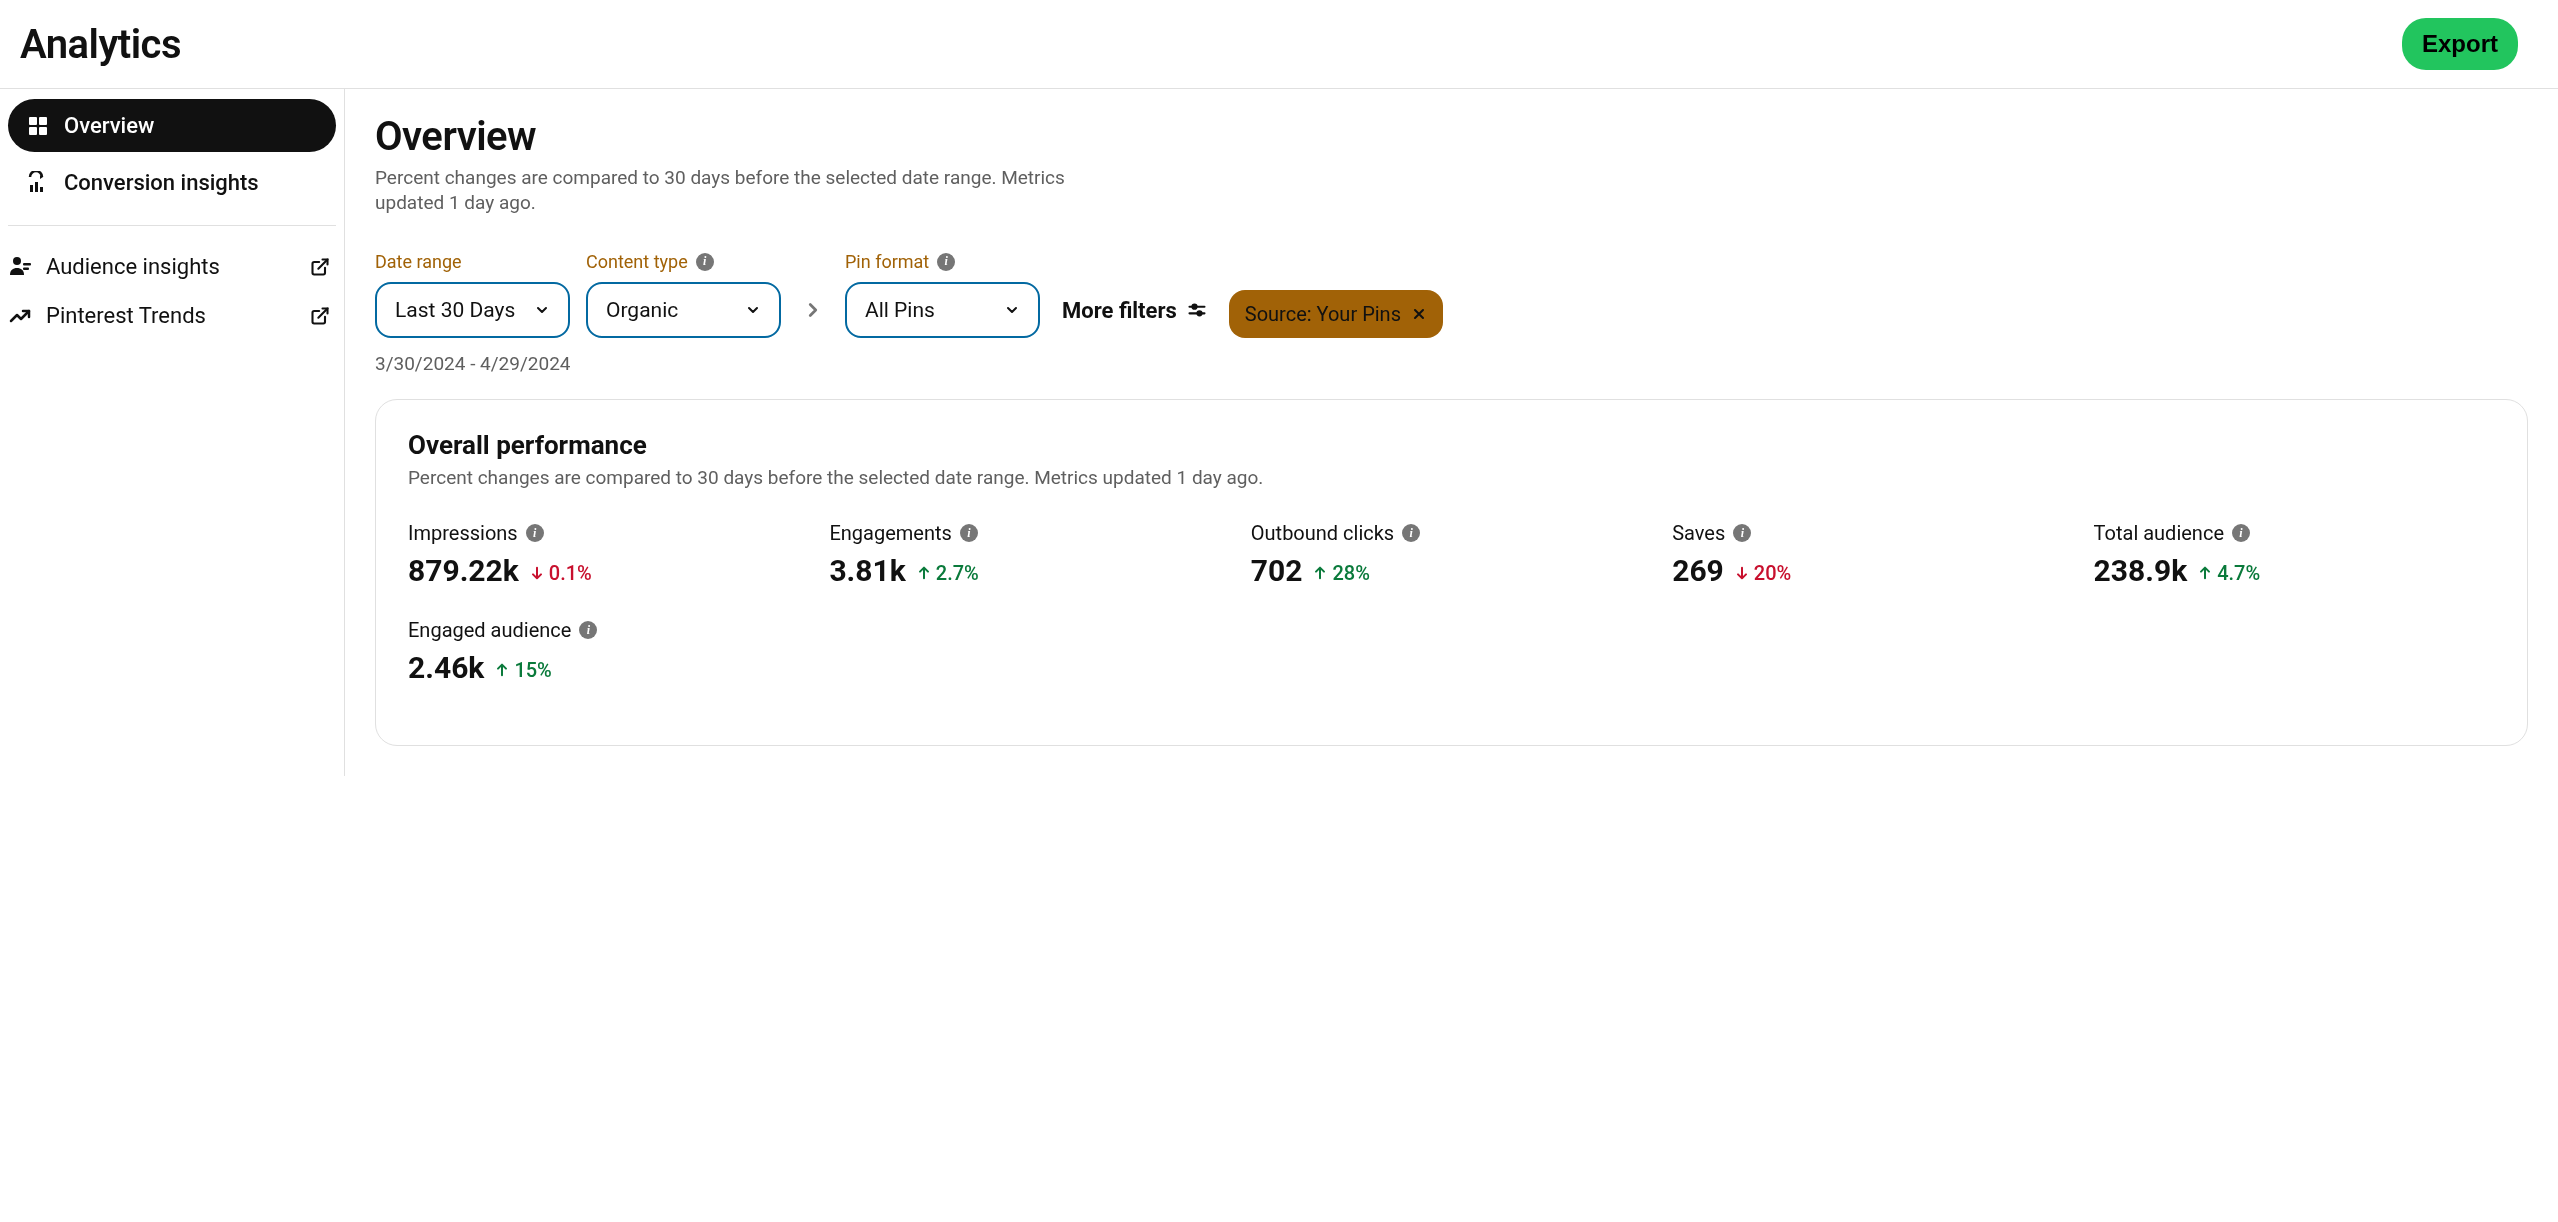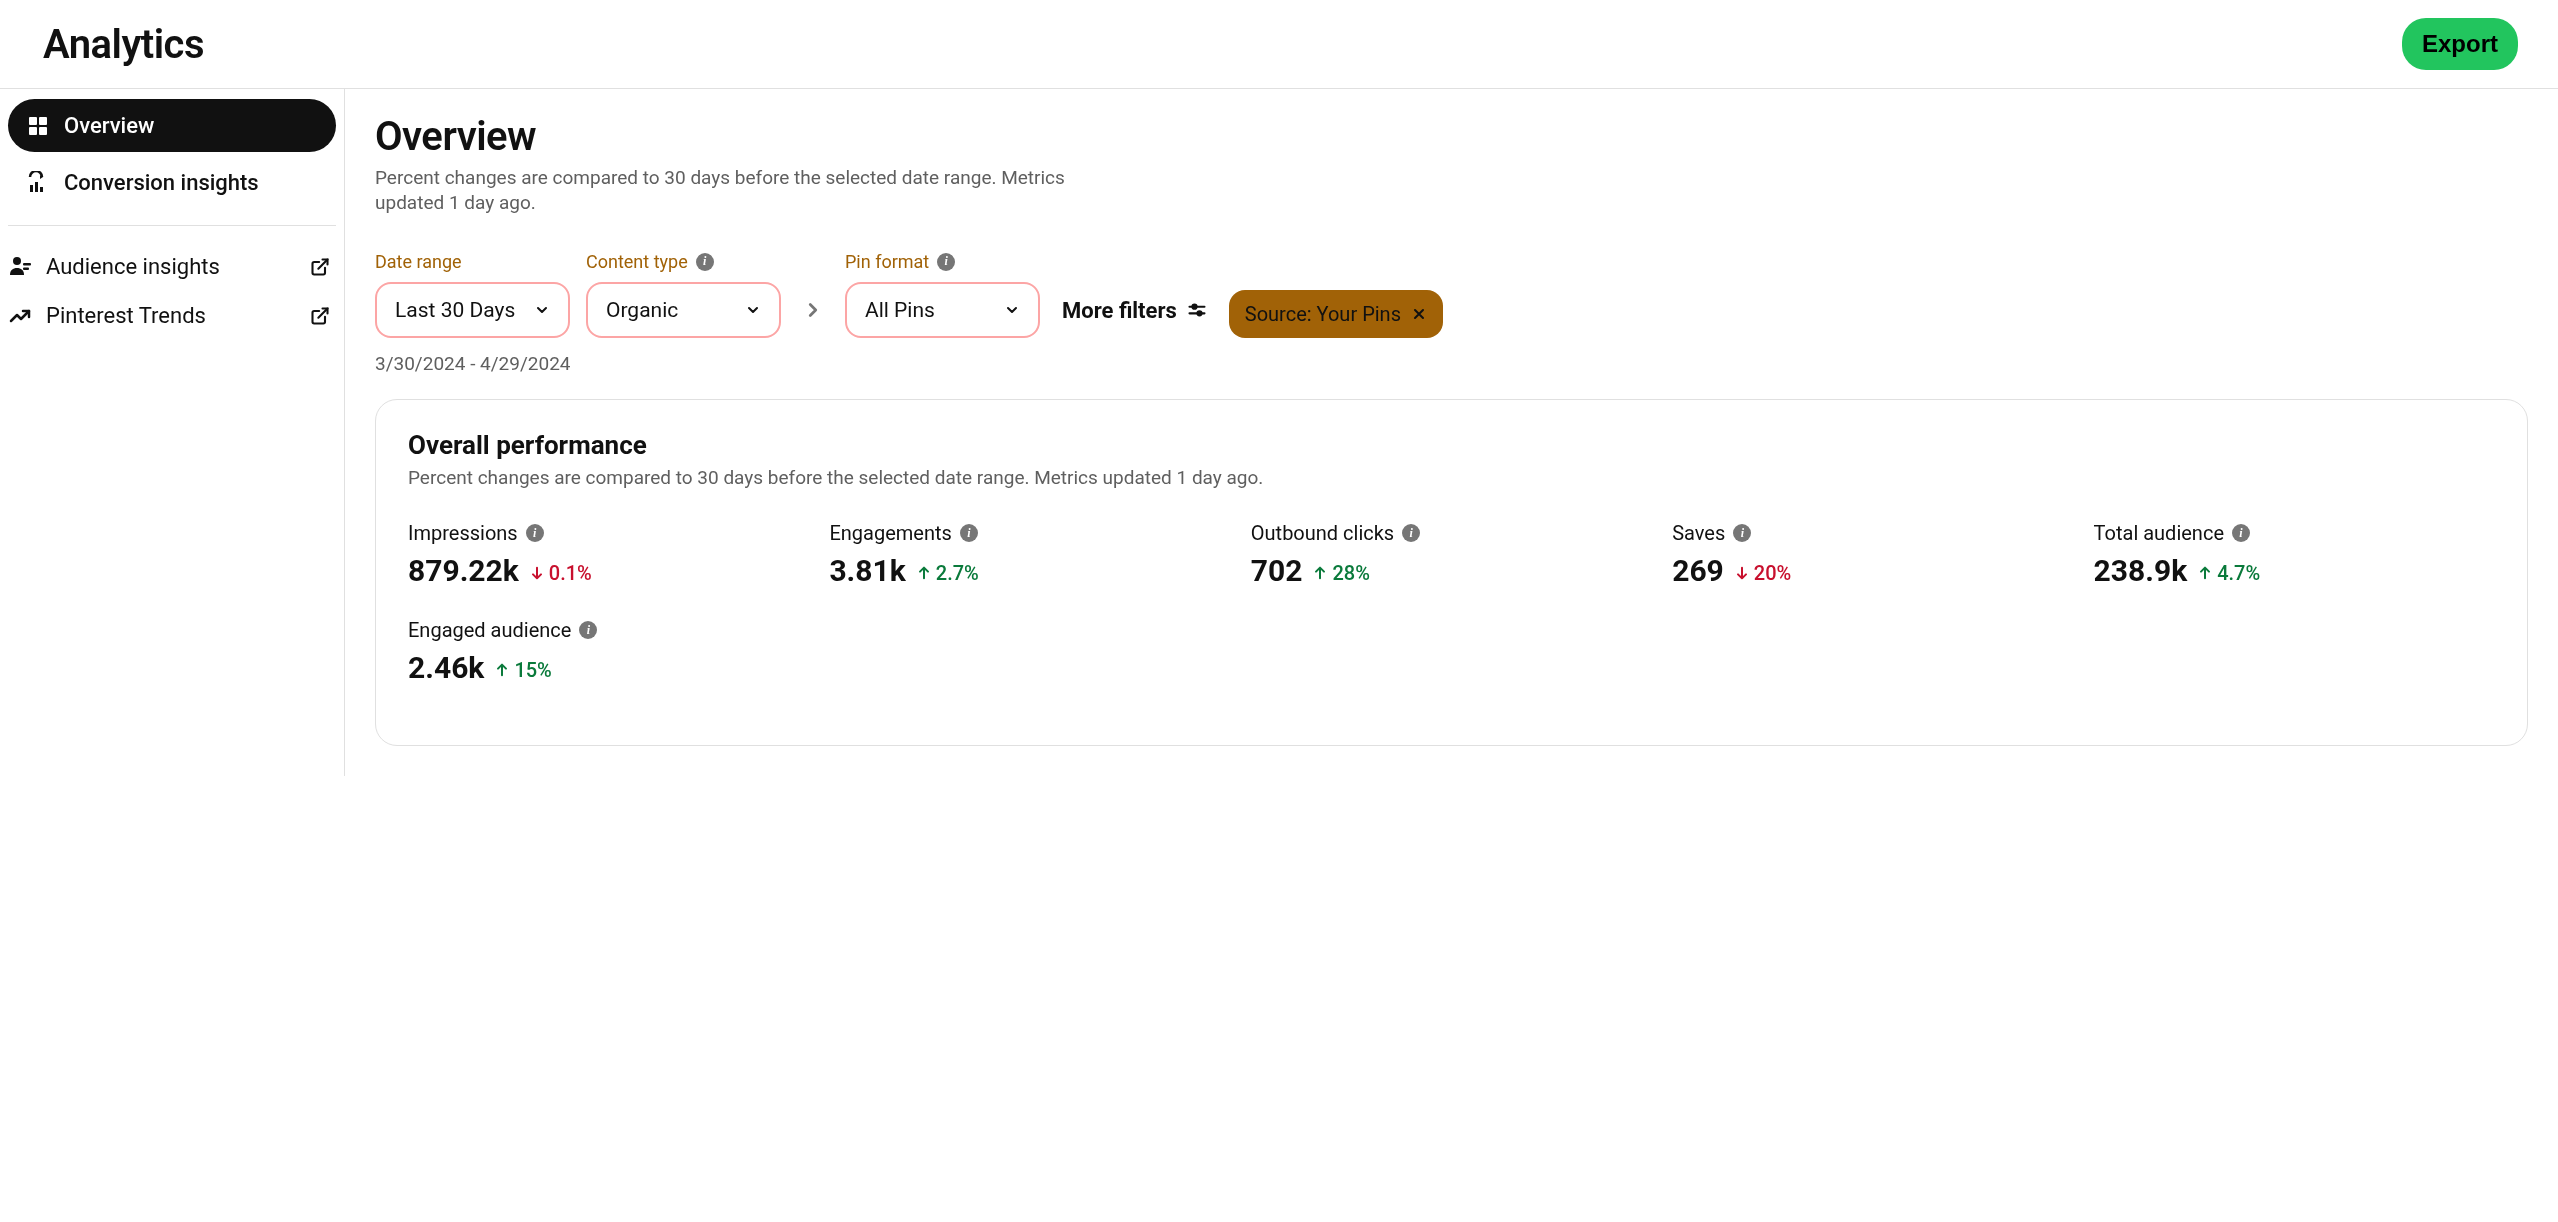--- a/index.html
+++ b/index.html
@@ -9,21 +9,21 @@
     }
     body {
       font-family: -apple-system, BlinkMacSystemFont, "Segoe UI", Roboto, Helvetica, Arial, sans-serif;
       color: #111;
       background: #fff;
     }
     .header {
       display: flex;
       justify-content: space-between;
       align-items: center;
-      padding: 18px 40px 18px 43px;
+      padding: 18px 40px 18px 20px;
       border-bottom: 1px solid #e0e0e0;
     }
     .page-title {
       font-size: 40px;
       font-weight: 600;
       letter-spacing: -0.5px;
     }
     .export-btn {
       background: #22c55e;
       border: none;
@@ -115,21 +115,21 @@
       gap: 8px;
     }
     .filter-label {
       font-size: 18px;
       color: #a16207;
     }
     .dropdown {
       display: flex;
       align-items: center;
       justify-content: space-between;
-      border: 2px solid #fca5a5;
+      border: 2px solid #0369a1;
       border-radius: 16px;
       padding: 14px 18px;
       min-width: 195px;
       cursor: pointer;
       font-size: 21px;
     }
     .chevron-sep {
       display: flex;
       align-items: center;
       justify-content: center;

